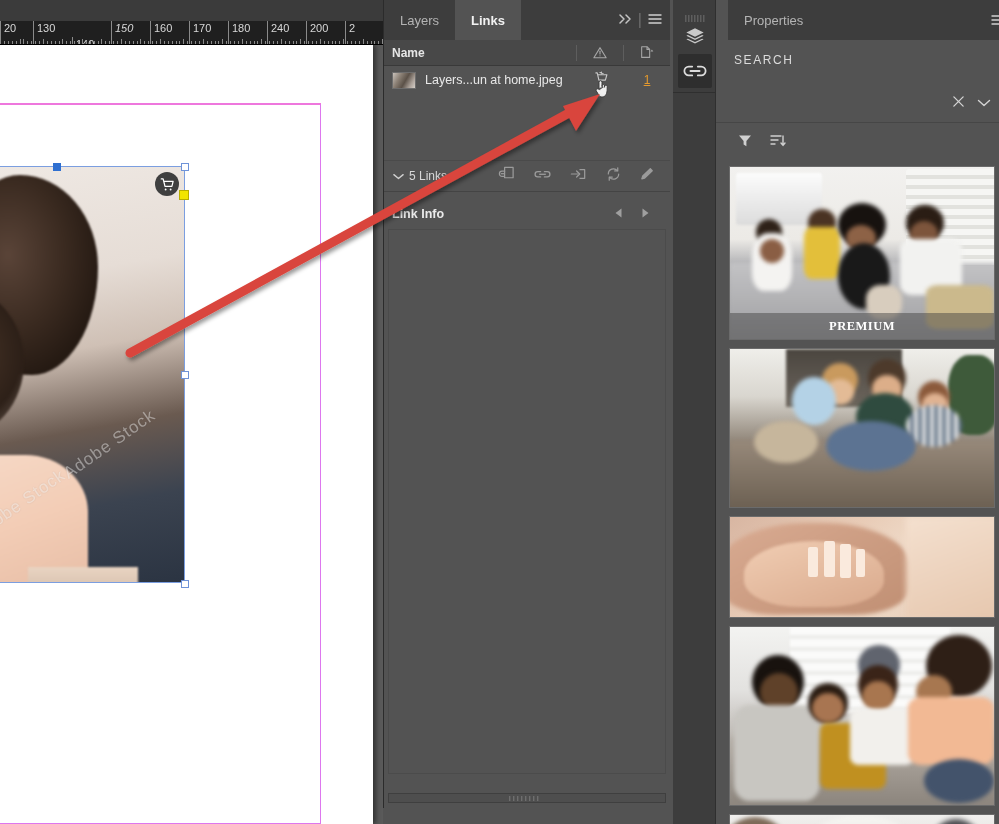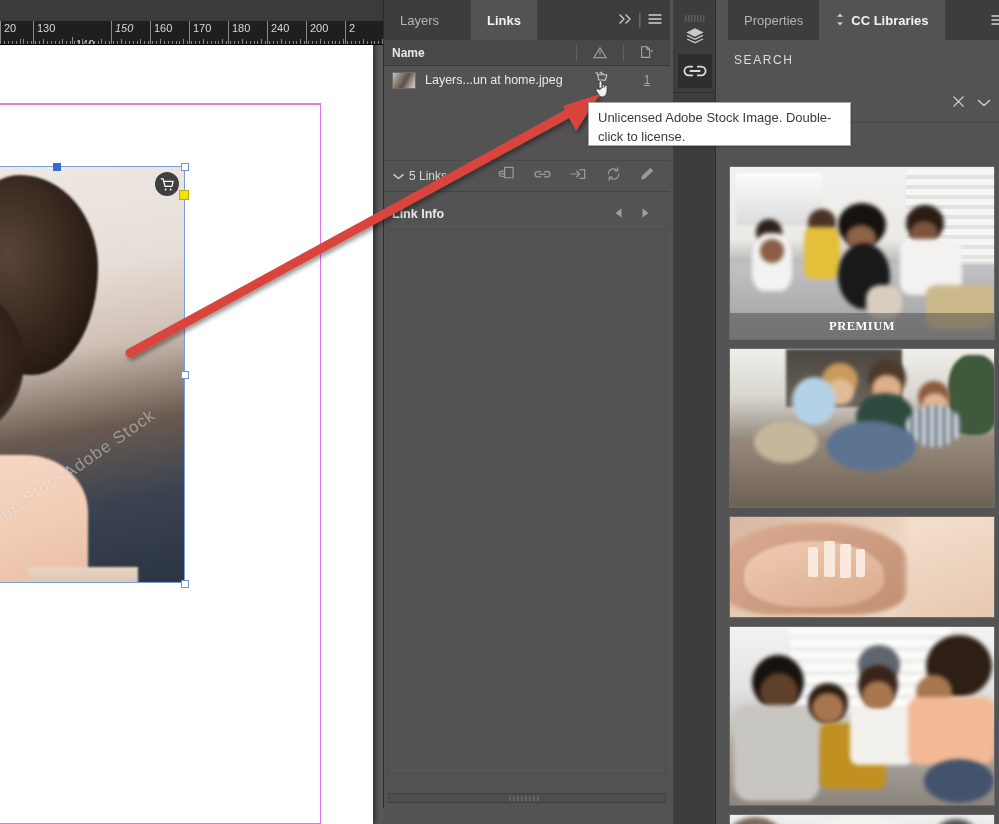--- a/index.html
+++ b/index.html
@@ -116,21 +116,21 @@
   }
 
   
   #links-panel {
     position: absolute; left: 383px; top: 0; width: 286px; height: 808px;
     background: #535353; border-left: 1px solid #2b2b2b;
   }
   #links-tabbar {
     position: absolute; left: 0; top: 0; width: 286px; height: 40px;
     background: #3d3d3d;
-    display: flex; align-items: stretch; gap: 16px;
+    display: flex; align-items: stretch;
   }
   .ptab {
     display: flex; align-items: center; padding: 0 16px;
     font-size: 13px; color: #b4b4b4; cursor: default;
     font-family: "Liberation Sans", sans-serif;
   }
   .ptab.active { background: #535353; color: #f2f2f2; font-weight: bold; }
   #tabbar-right {
     margin-left: auto; display: flex; align-items: center; gap: 6px;
     padding-right: 8px; color: #c0c0c0;
@@ -618,29 +618,20 @@
     </div>
     <div id="dock-sep"></div>
   </div>
 
   <div id="cc-panel">
 
     <div id="cc-tabbar">
       <div class="ptab">
         <span>Properties</span>
       </div>
-      <div class="ptab active">
-        <span class="tab-sync">
-          <svg width="10" height="13" viewBox="0 0 10 13" fill="#cfcfcf">
-            <path d="M5 0.5l3 3.2H2z"></path>
-              <path d="M5 12.5l-3-3.2h6z"></path>
-          </svg>
-        </span>
-        <span>CC Libraries</span>
-      </div>
       <div id="cc-tab-menu">
         <svg width="14" height="12" viewBox="0 0 14 12" stroke="#cfcfcf" stroke-width="1.4">
           <path d="M1 2h12M1 6h12M1 10h12" stroke-linecap="round"></path>
         </svg>
       </div>
     </div>
 
     <div id="cc-search-label">SEARCH</div>
 
     <div id="cc-close-row">
@@ -752,23 +743,20 @@
         <div class="thumb5" style="position:relative;overflow:hidden;">
           <div class="ph" style="left:-10px;top:2px; width:70px; height:70px; background:#7d6a58; filter:blur(2px);"></div>
           <div class="ph" style="left:70px; top:0;  width:120px;height:80px; background:linear-gradient(180deg,#f6f5f2,#ddd9d2); filter:blur(2px);"></div>
           <div class="ph" style="left:196px;top:4px; width:60px; height:74px; background:#4e4e52; filter:blur(2.5px);"></div>
         </div>
       </div>
 
     </div>
   </div>
 
-  <div id="tooltip">
-    <span>Unlicensed Adobe Stock Image. Double-click to license.</span>
-  </div>
 
   <svg id="annot-arrow" viewBox="0 0 999 824">
     <defs>
       <filter id="shdw" x="-20%" y="-20%" width="160%" height="160%">
         <feDropShadow dx="2" dy="3" stdDeviation="2.2" flood-color="#000" flood-opacity="0.40"></feDropShadow>
       </filter>
     </defs>
     <g filter="url(#shdw)">
       <line x1="130" y1="353" x2="578" y2="108" stroke="#d9453c" stroke-width="9" stroke-linecap="round"></line>
       <path d="M600 94 L563 106 L576 131 Z" fill="#d9453c"></path>

